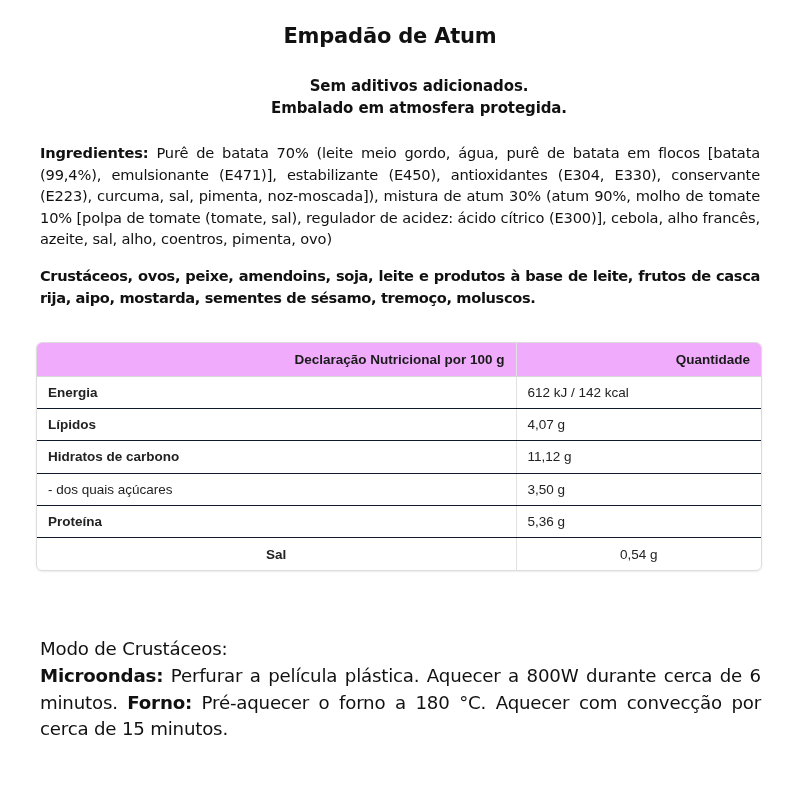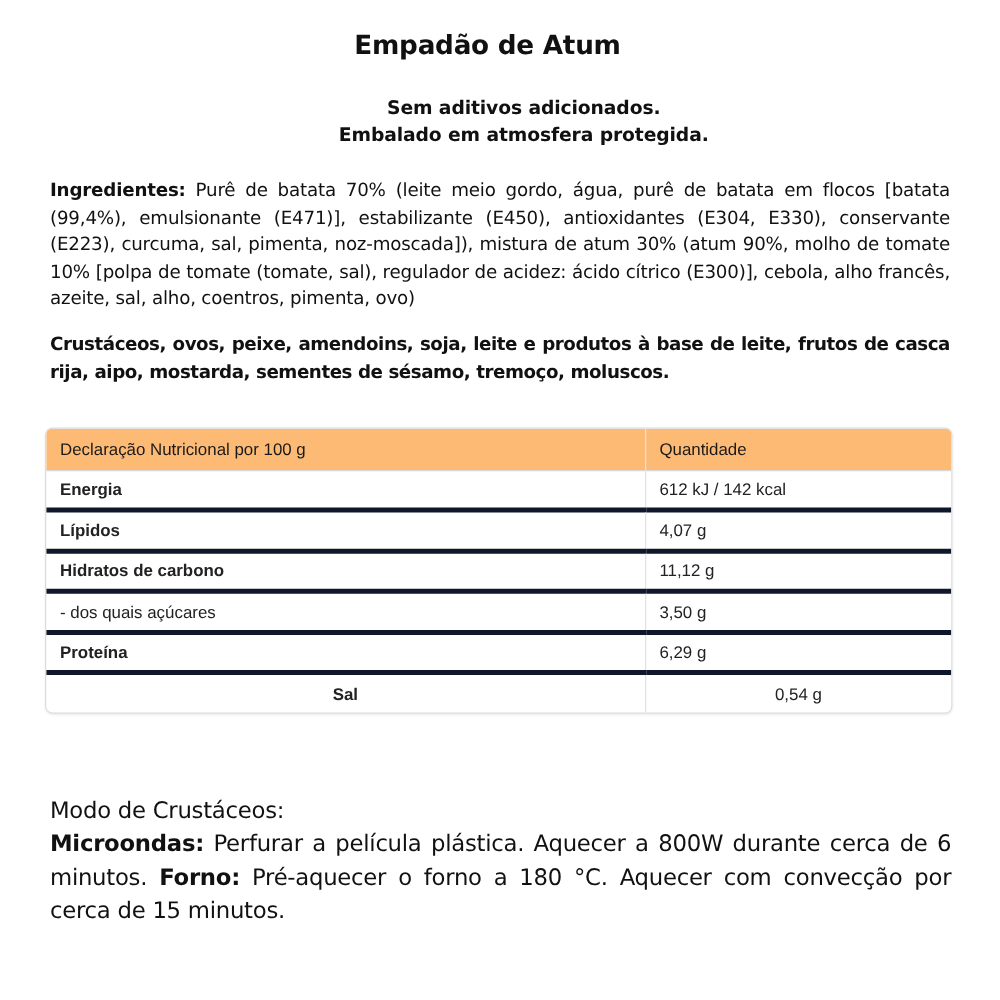--- a/index.html
+++ b/index.html
@@ -73,30 +73,31 @@
       color: #222;
     }
     .nutrition table {
       width: 100%;
       border-collapse: collapse;
     }
     .nutrition th, .nutrition td {
       height: 32.4px;
       padding: 0 11px;
       text-align: left;
-      border-bottom: 4px solid #0f172a;
+      border-bottom: 1px solid #0f172a;
       vertical-align: middle;
     }
     .nutrition tr:last-child td { border-bottom: none; text-align: center; }
     .nutrition th {
-      background: #fdba74;
-      font-weight: normal;
+      background: #f0abfc;
+      font-weight: bold;
       border-bottom: 1px solid #d8d8d8;
       height: 33px;
       color: #1a1a1a;
+      text-align: right;
     }
     .nutrition th.col-name, .nutrition td.col-name {
       width: 479px;
       border-right: 1px solid #e2e2e2;
     }
     .nutrition .bold { font-weight: bold; }
     .prep {
       position: absolute;
       top: 636px;
       left: 40px;
@@ -145,21 +146,21 @@
         <tr>
           <td class="col-name bold">Hidratos de carbono</td>
           <td>11,12 g</td>
         </tr>
         <tr>
           <td class="col-name">- dos quais açúcares</td>
           <td>3,50 g</td>
         </tr>
         <tr>
           <td class="col-name bold">Proteína</td>
-          <td>6,29 g</td>
+          <td>5,36 g</td>
         </tr>
         <tr>
           <td class="col-name bold">Sal</td>
           <td>0,54 g</td>
         </tr>
       </tbody>
     </table>
   </div>
 
   <div class="prep">

